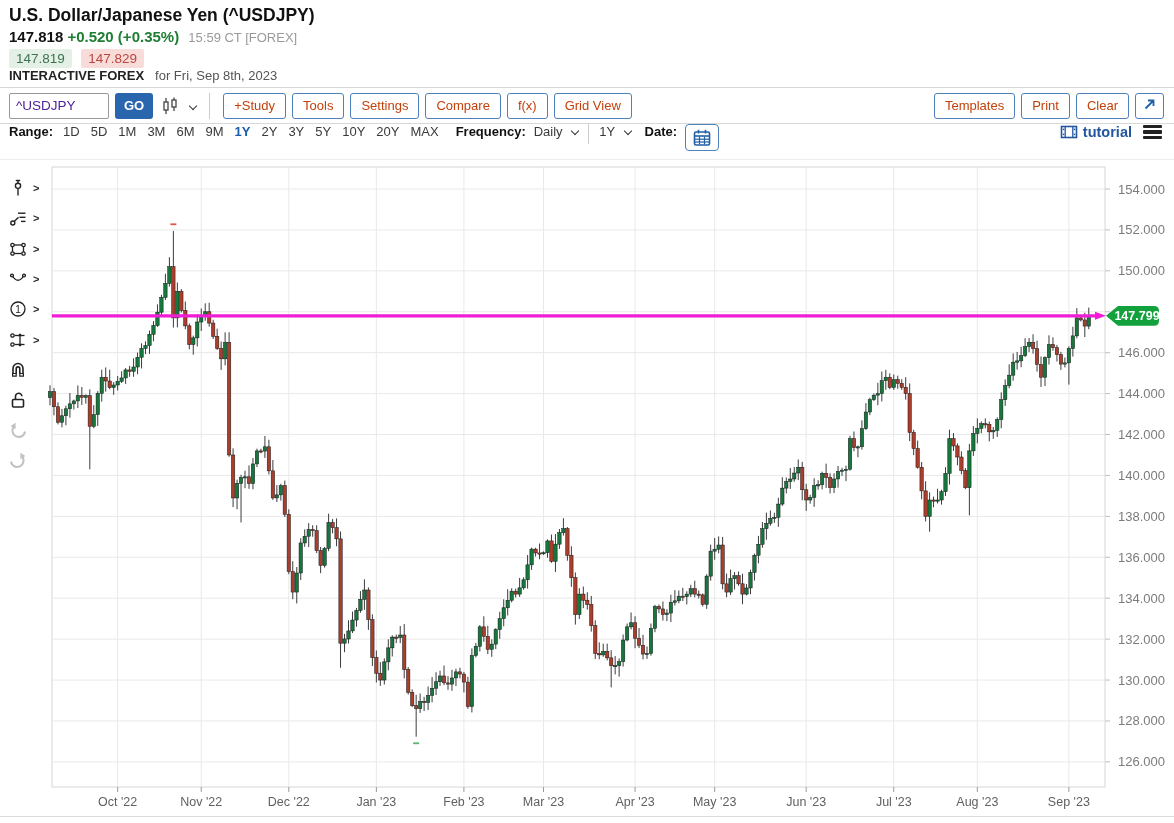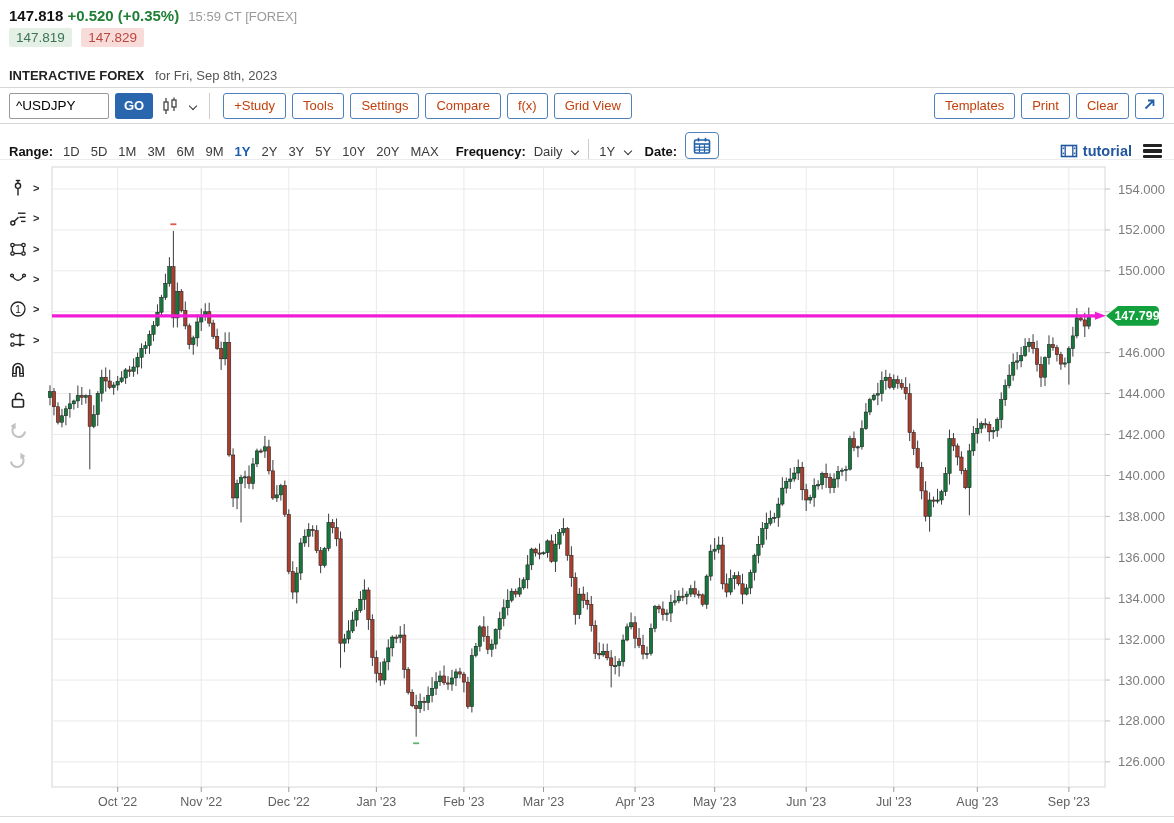--- a/index.html
+++ b/index.html
@@ -25,31 +25,31 @@
   .badge { width:17px; height:17px; border-radius:50%; display:inline-flex; align-items:center;
            justify-content:center; font-size:12px; font-weight:700; color:#fff; line-height:1; }
   .badge.plus { background:#15355f; }
   .badge.alert { background:#f0a22e; }
   .star { color:#2a5fa8; font-size:17px; line-height:1; }
   .badge.help { background:#fff; border:1.7px solid #2a5fa8; color:#2a5fa8; width:15px; height:15px; font-size:10.5px; }
 
   .toolbar { display:flex; justify-content:space-between; align-items:center; height:36px;
              padding:0 10px 0 9px; border-bottom:1px solid #d8d8d8; }
   .tb-left, .tb-right { display:flex; align-items:center; gap:6px; }
-  .sym-input { width:100px; height:26px; border:1px solid #999; font-size:13.5px; color:#000000;
+  .sym-input { width:100px; height:26px; border:1px solid #999; font-size:13.5px; color:#4c1d95;
                padding:0 6px; border-radius:2px; font-family:inherit; }
   .go-btn { height:26px; background:#2a66ad; color:#fff; border:none; font-weight:700;
             font-size:13px; padding:0 9px; border-radius:3px; cursor:pointer; font-family:inherit; }
   .ct-sel { display:flex; align-items:center; gap:4px; margin-left:2px; cursor:pointer; }
   .vdiv { width:1px; height:26px; background:#ccc; margin:0 7px; }
   .btn { height:26px; background:#fff; border:1px solid #4f81bd; color:#c2410c; font-size:13px;
          padding:0 10px; border-radius:3px; cursor:pointer; font-family:inherit; white-space:nowrap; }
   .btn.sq { padding:0 7px; font-weight:700; }
 
-  .rangebar { display:flex; align-items:flex-end; height:36px; padding:0 12px 0 9px;
+  .rangebar { display:flex; align-items:flex-start; height:36px; padding:0 12px 0 9px;
               border-bottom:1px solid #ececec; font-size:13px; }
   .rb-label { font-weight:700; color:#111; margin-right:10px; }
   .range-opt { color:#3a3a3a; margin-right:11px; cursor:pointer; }
   .range-opt.sel { color:#1a5dab; font-weight:700; }
   .freq-label { font-weight:700; color:#111; margin:0 8px 0 6px; }
   .ddl { color:#3a3a3a; cursor:pointer; }
   .chev { display:inline-block; width:6px; height:6px; border-right:1.8px solid #333;
           border-bottom:1.8px solid #333; transform:rotate(45deg); margin-left:6px; vertical-align:2px; }
   .vdiv2 { width:1px; height:20px; background:#ccc; margin:0 10px; }
   .date-label { font-weight:700; color:#111; margin:0 8px 0 2px; }
@@ -64,20 +64,21 @@
   #chart-svg { position:absolute; left:0; top:0; }
   .tools { position:absolute; left:7px; top:13px; width:46px; z-index:2; }
   .tool { height:30.3px; display:flex; align-items:center; gap:4px; cursor:pointer; }
   .tool svg { flex:0 0 auto; }
   .tgt { font-size:11px; font-weight:700; color:#2b2b2b; }
 </style>
 </head>
 <body>
 
 <div class="hdr">
+  <div class="title">U.S. Dollar/Japanese Yen (^USDJPY)</div>
   <div class="quote">
     <span class="last">147.818</span>
     <span class="chg">+0.520 (+0.35%)</span>
     <span class="meta">15:59 CT [FOREX]</span>
   </div>
   <div class="chips">
     <span class="chip bid">147.819</span>
     <span class="chip ask">147.829</span>
   </div>
 </div>

